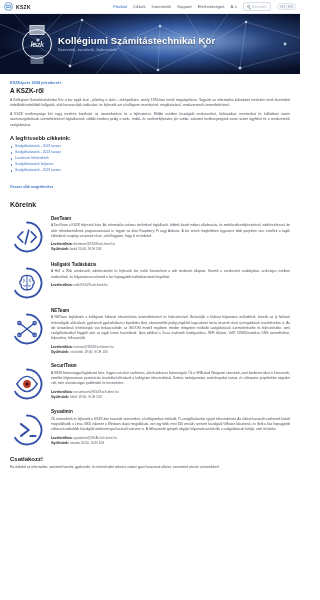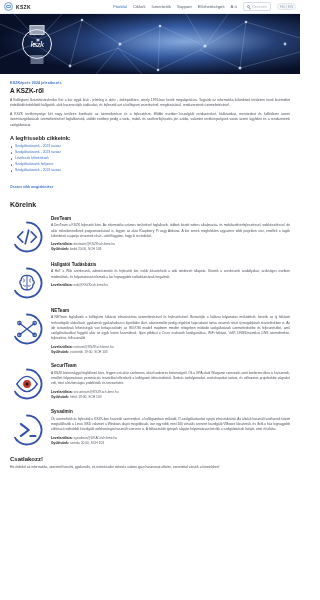--- a/index.html
+++ b/index.html
@@ -186,20 +186,24 @@
           <circle cx="158" cy="56" r="1.3"></circle>
         <circle cx="240" cy="54" r="1.5"></circle>
           <circle cx="34" cy="30" r="1.2"></circle>
         <circle cx="285" cy="30" r="1.4"></circle>
       </g>
     </svg>
     <div class="hero-inner">
       <div class="hero-logo">
         <em>kszk</em>
       </div>
+      <div>
+        <div class="hero-title">Kollégiumi Számítástechnikai Kör</div>
+        <div class="hero-sub">Szervünk, tanulunk, fejlesztünk</div>
+      </div>
     </div>
   </div>
 
   <div class="content">
 
     <div class="kicker">KSZKépzés 2024 jelentkezés</div>
     <div class="art-title">A KSZK-ről</div>
     <p class="body-text">A Kollégiumi Számítástechnikai Kör a kar egyik kiső - jelenleg is aktív - önképzőköre, amely 1976-ban került megalapításra. Tagjaink az informatika különböző területein írnek kisemeltet érdeklődő érdeklődő hallgatók, akik hasznosítják tudásukat, és fejlesztik azt a kollégium vezetésével, megbízásával, rendszereinek üzemeltetésével.</p>
     <p class="body-text">A KSZK tevékenysége két nagy területre bontható: az üzemeltetésre és a fejlesztésre. Előbbi esetben kiszolgáló rendszereket, hálózatokat, mentorokat és kollédiumi üzemi üzemviszgáltatások üzemeltetésével foglalkozunk, utóbbi esetben pedig a web-, mobil- és szoftverfejlesztés jön szóba, valamint tevékenységünk során üzemi ügyfeleit és a rendszereink szolgáltatásai.</p>
 

